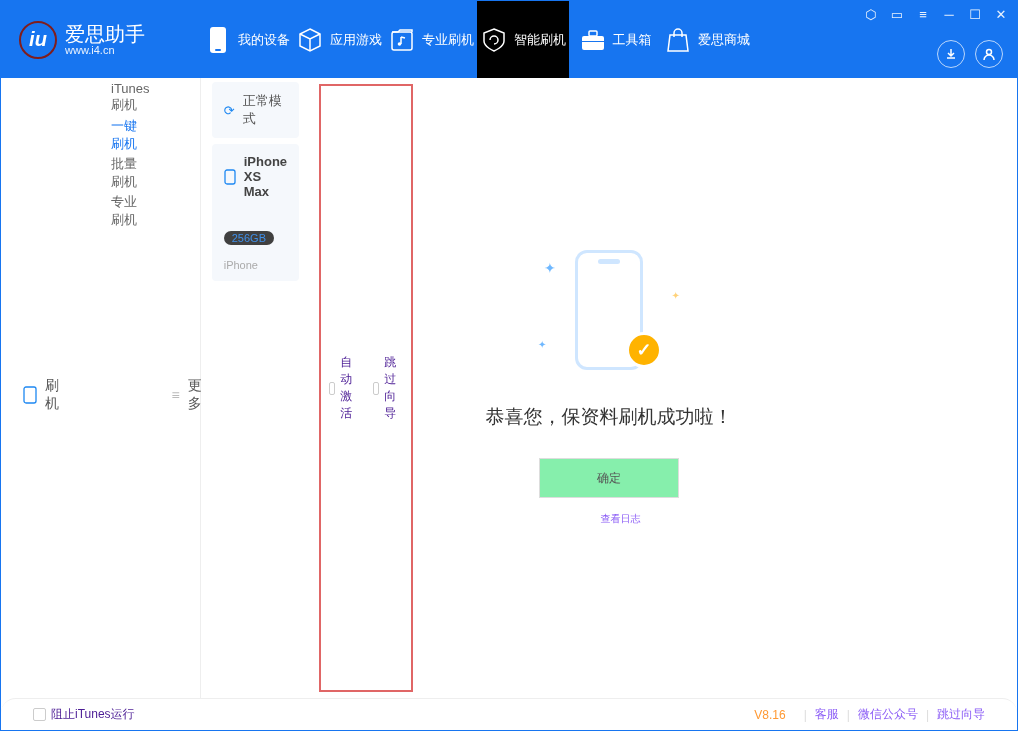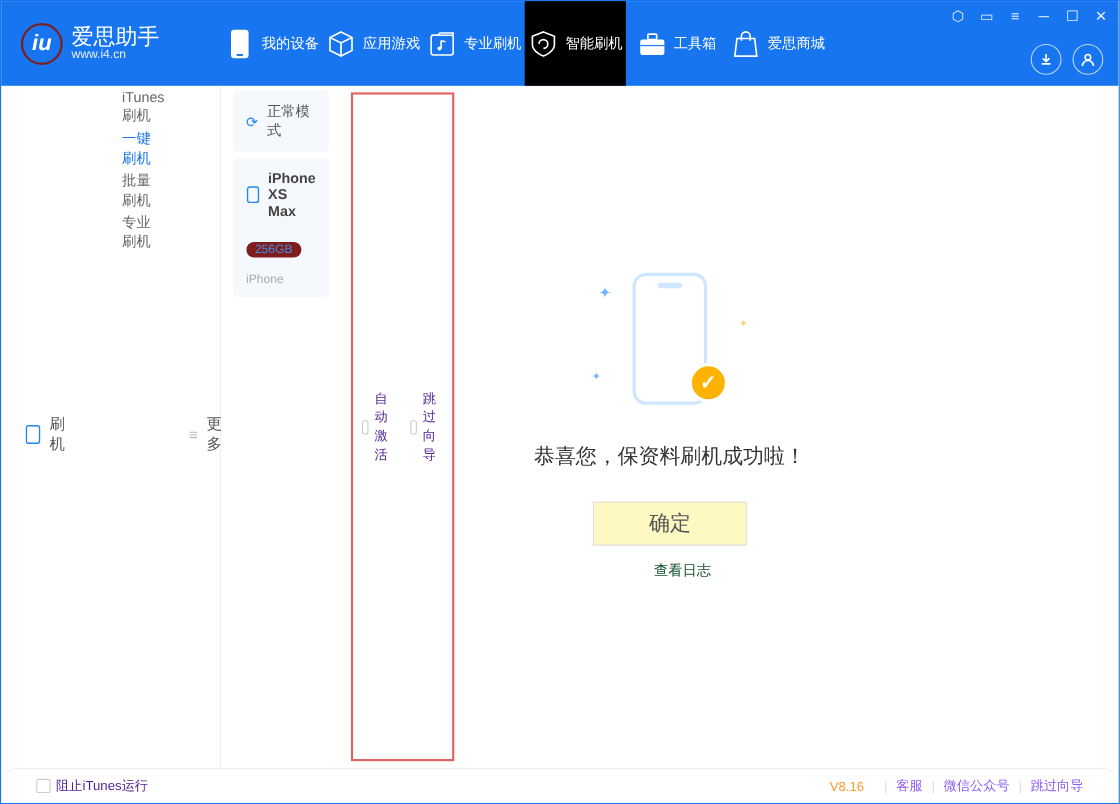--- a/index.html
+++ b/index.html
@@ -26,38 +26,38 @@
 .sidebar { width: 200px; border-right: 1px solid #eee; display: flex; flex-direction: row; }
 .side-section { padding: 18px 0 4px 22px; color: #555; font-size: 14px; display: flex; align-items: center; gap: 8px; }
 .side-items { padding-left: 52px; }
 .side-item { height: 38px; display: flex; align-items: center; font-size: 13px; color: #666; cursor: pointer; }
 .side-item.active { color: #1775f0; }
 
 .device-panel { margin: 4px 10px 8px; }
 .device-card { background: #f5f8fc; border-radius: 4px; padding: 10px 12px; margin-bottom: 6px; font-size: 13px; color: #555; display: flex; align-items: center; gap: 8px; }
 .device-card .icon { color: #1e88f2; }
 .device-name { font-weight: 600; color: #444; }
-.storage-pill { display: inline-block; background: #7f1d1d; color: #3f8fe8; font-size: 11px; padding: 1px 8px; border-radius: 10px; margin-top: 9px; }
+.storage-pill { display: inline-block; background: #404040; color: #3f8fe8; font-size: 11px; padding: 1px 8px; border-radius: 10px; margin-top: 20px; }
 .device-sub { font-size: 11px; color: #aaa; margin-top: 2px; }
 
 .checkbox-row { border: 2px solid #e06666; margin: 6px 10px; padding: 8px 8px; display: flex; gap: 14px; }
 .chk { display: flex; align-items: center; gap: 5px; font-size: 12px; color: #4c1d95; cursor: pointer; }
 .chkbox { width: 13px; height: 13px; border: 1px solid #ccc; border-radius: 2px; }
 
 .main { flex: 1; display: flex; flex-direction: column; align-items: center; justify-content: center; position: relative; }
 .phone-graphic { position: relative; width: 130px; height: 130px; margin-bottom: 24px; }
 .phone-body { width: 68px; height: 120px; border: 3px solid #cfe6ff; border-radius: 12px; margin: 0 auto; background: #fff; position: relative; }
 .phone-body::before { content: ""; position: absolute; top: 6px; left: 50%; transform: translateX(-50%); width: 22px; height: 5px; background: #cfe6ff; border-radius: 3px; }
 .check-badge { position: absolute; right: 12px; bottom: 12px; width: 36px; height: 36px; background: #ffb300; border-radius: 50%; display: flex; align-items: center; justify-content: center; color: #fff; font-size: 18px; font-weight: bold; border: 3px solid #fff; }
 .sparkle { position: absolute; color: #6fb8ff; font-size: 14px; }
 .sp1 { top: 10px; left: 0; } .sp2 { top: 40px; right: -6px; color: #ffd27a; font-size: 10px; } .sp3 { bottom: 30px; left: -6px; font-size: 10px; }
 
 .success-msg { font-size: 19px; color: #333; margin-bottom: 28px; }
-.ok-btn { width: 140px; height: 40px; border: 1px solid #ddd; background: #fef9c3; color: #555; font-size: 19px; cursor: pointer; margin-bottom: 14px; }
-.log-link { color: #14532d; font-size: 13px; cursor: pointer; margin-left: 23px; }
+.ok-btn { width: 140px; height: 40px; border: 1px solid #ddd; background: #86efac; color: #555; font-size: 12px; cursor: pointer; margin-bottom: 14px; }
+.log-link { color: #8b5cf6; font-size: 10px; cursor: pointer; margin-left: 23px; }
 
 .footer { height: 32px; border-top: 1px solid #eee; display: flex; align-items: center; padding: 0 32px; font-size: 12px; color: #aaa; border-radius: 15px; }
 .footer-right { margin-left: auto; display: flex; gap: 8px; align-items: center; }
 .footer-right a { color: #8b5cf6; cursor: pointer; }
 .version { color: #ff9933; margin-right: 10px; }
 .divider { color: #ddd; }
 
 svg { display: block; }
 </style>
 </head>

